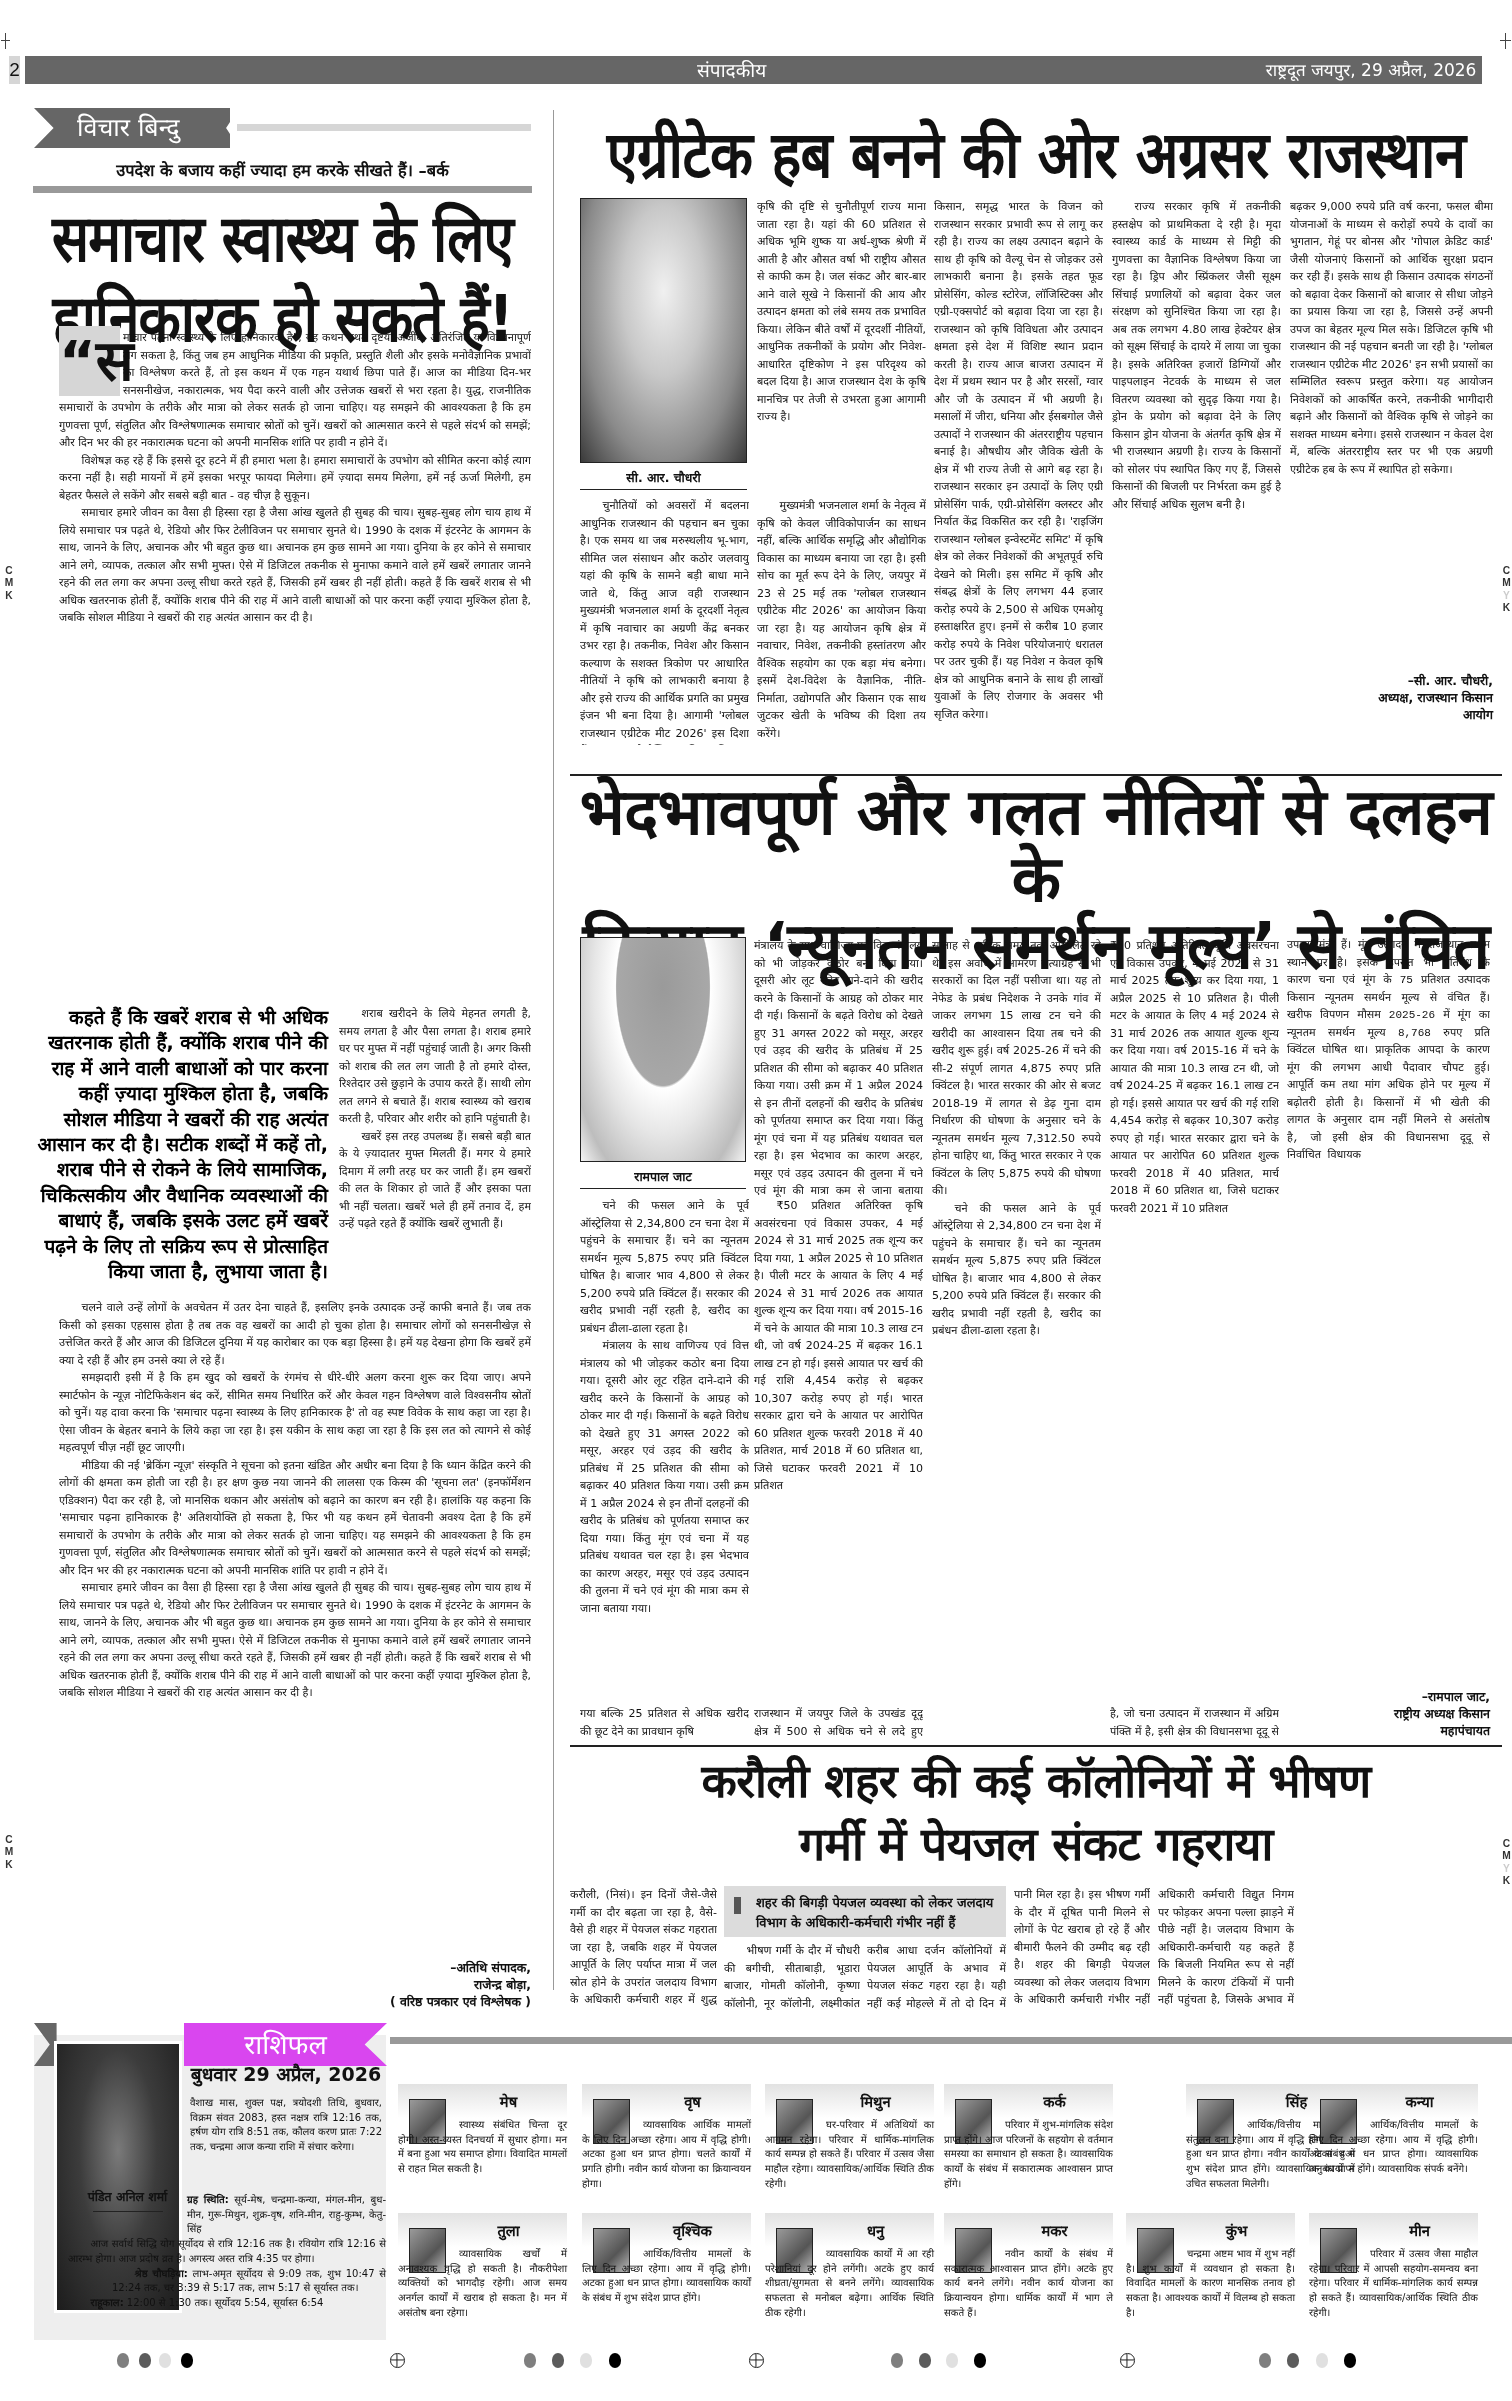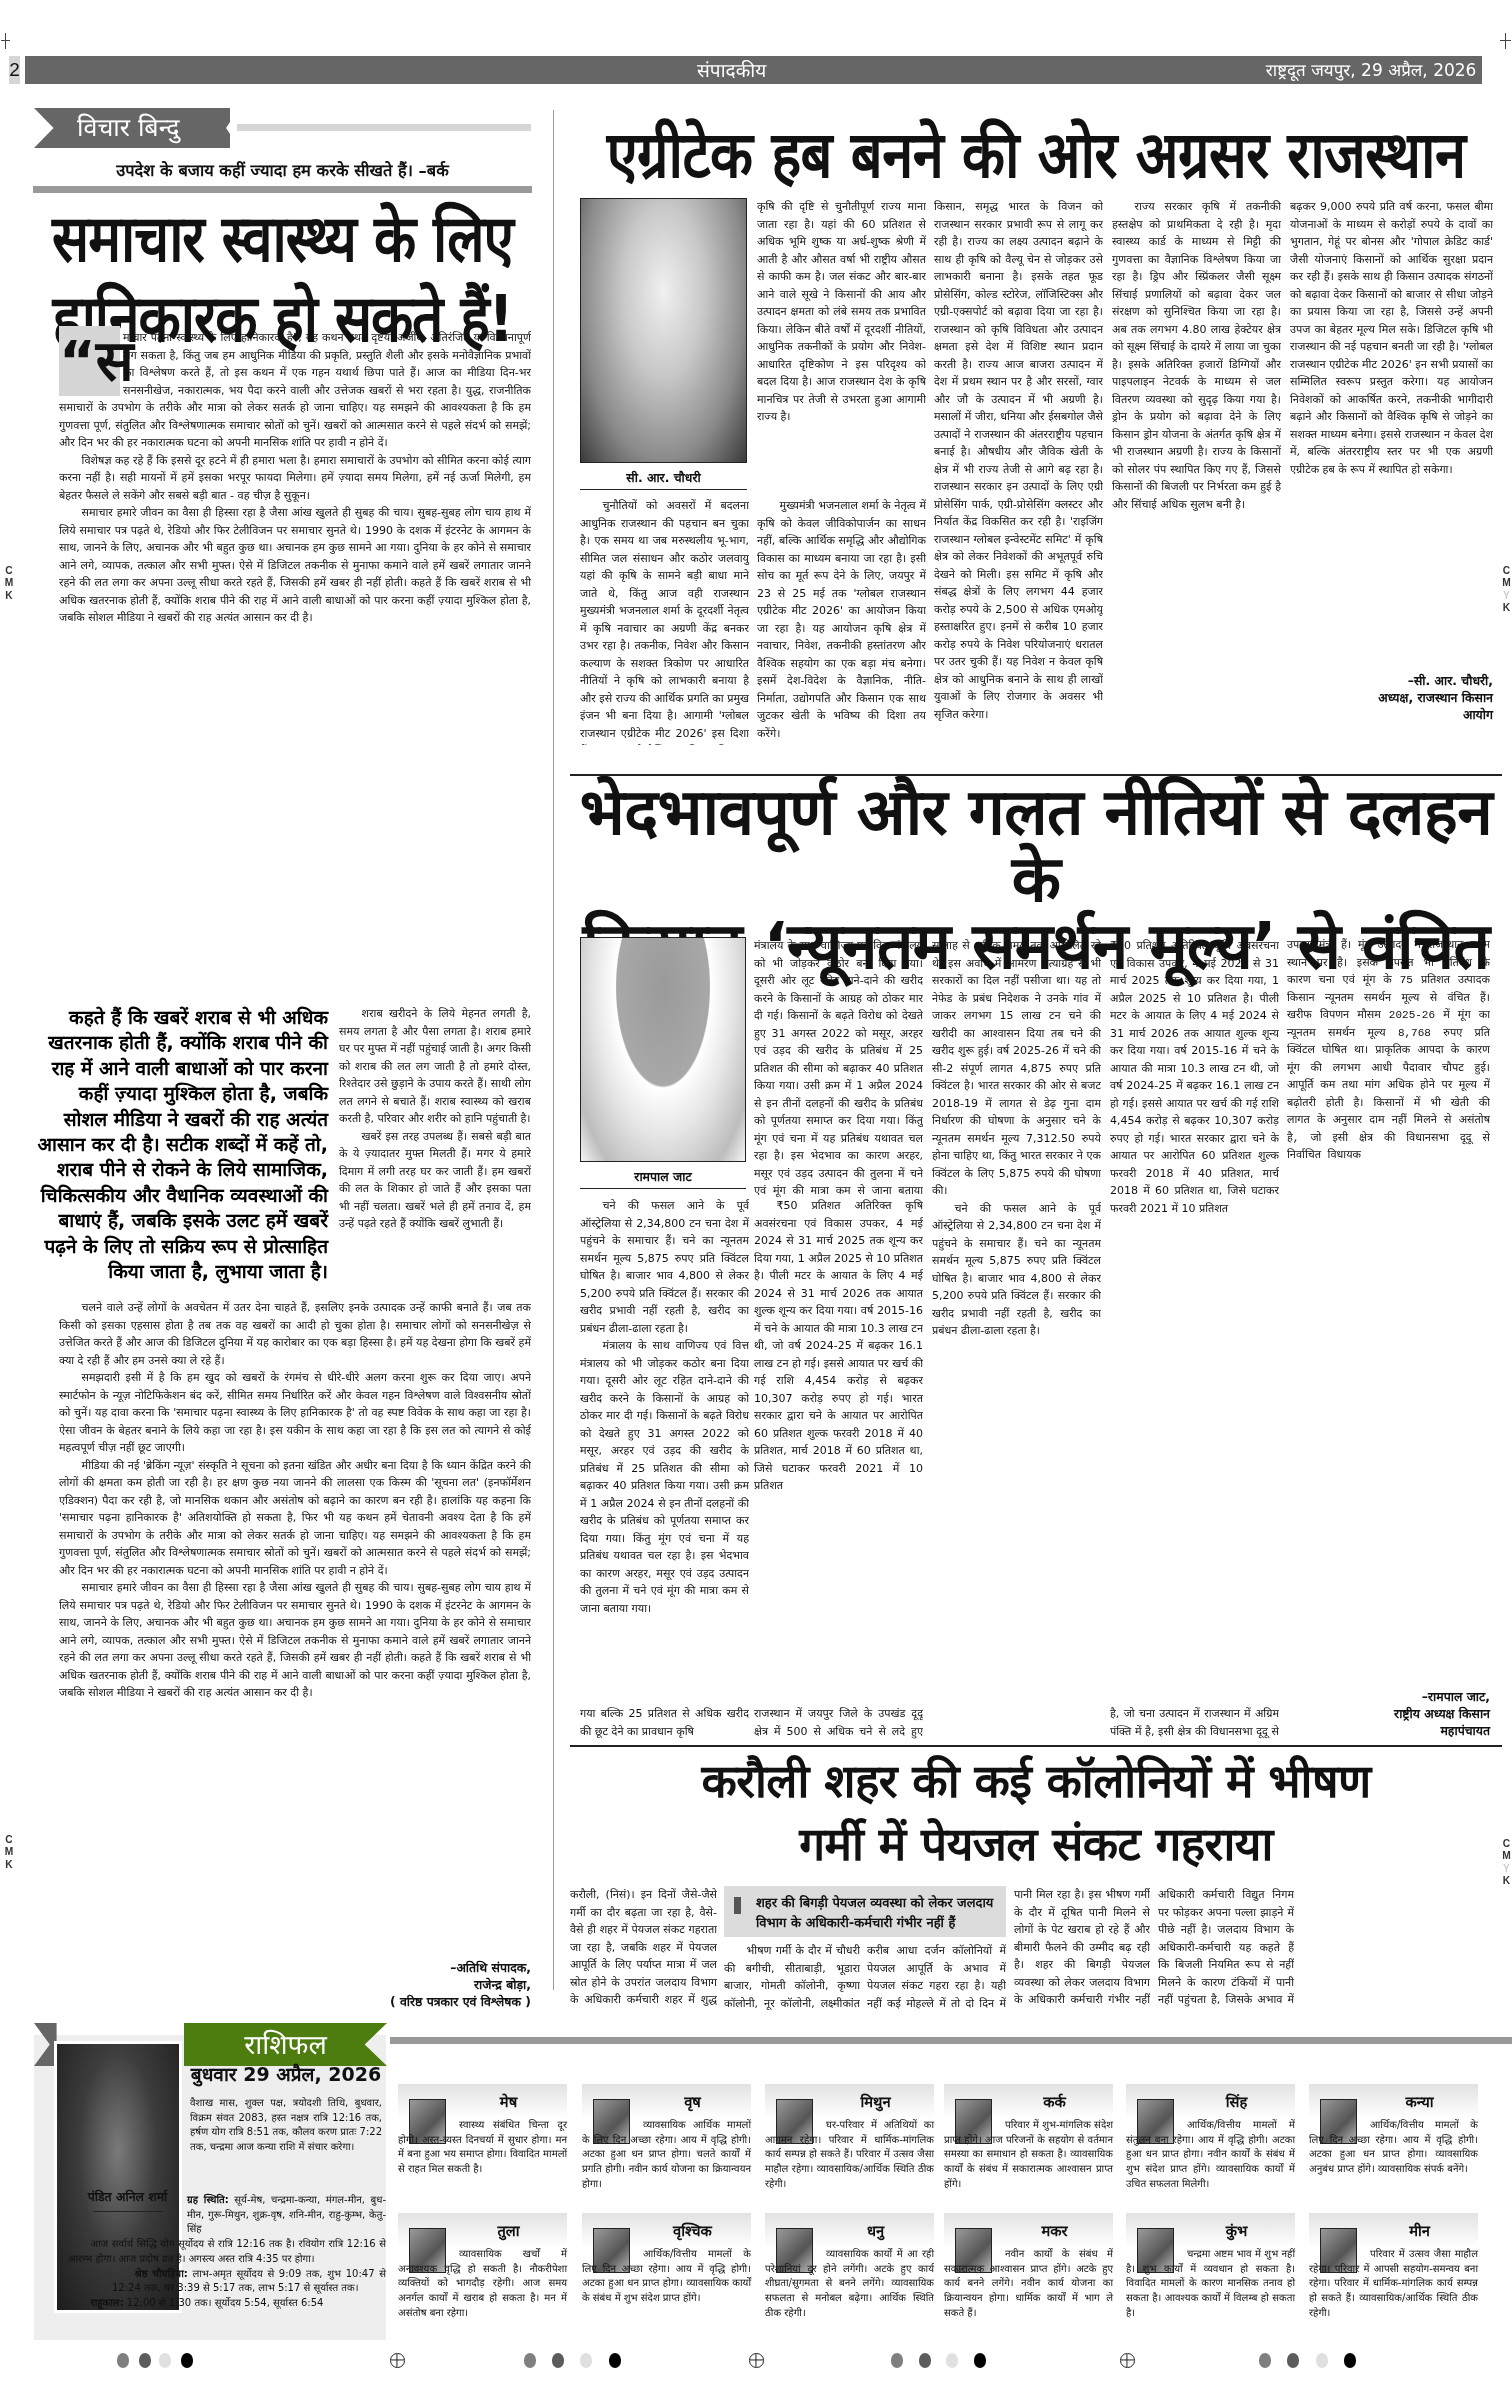--- a/index.html
+++ b/index.html
@@ -46,21 +46,21 @@
   .photo-caption { position: absolute; text-align: center; font-size: 12.4px; font-weight: bold; line-height: 17px; }
 
   .h-art2 { position: absolute; left: 570px; top: 779px; width: 932px; font-size: 64px; line-height: 67px; text-align: center; font-weight: bold; letter-spacing: -0.6px; }
 
   .h-art3 { position: absolute; left: 570px; top: 1750px; width: 932px; font-size: 46px; line-height: 63px; text-align: center; font-weight: bold; letter-spacing: -0.6px; }
   .deck { position: absolute; left: 724px; top: 1886px; width: 282px; height: 51px; background: #dcdcdc; font-size: 13px; line-height: 20.3px; font-weight: bold; padding: 6.8px 9px 0 32px; }
   .deck-bullet { position: absolute; left: 10.2px; top: 11.3px; width: 6.8px; height: 17px; background: #555; }
 
   
   .rf-box { position: absolute; left: 34px; top: 2035px; width: 352px; height: 305px; background: #eeeeee; }
-  .rf-tag { position: absolute; left: 184px; top: 2023px; width: 203px; height: 43px; background: #4d7c0f; color: #fff; font-size: 27px; line-height: 43px; text-align: center;
+  .rf-tag { position: absolute; left: 184px; top: 2023px; width: 203px; height: 43px; background: #d946ef; color: #fff; font-size: 27px; line-height: 43px; text-align: center;
             clip-path: polygon(0 0, 100% 0, 89% 50%, 100% 100%, 0 100%); }
   .rf-tagleft { position: absolute; left: 34px; top: 2023px; width: 22.6px; height: 43px; background: #666; clip-path: polygon(0 0, 100% 0, 100% 100%, 0 100%, 70% 50%); }
   .rf-line { position: absolute; left: 390px; top: 2037px; width: 1123px; height: 6.8px; background: #999; }
   .rf-photo { position: absolute; left: 54px; top: 2041px; width: 128px; height: 272px; background: radial-gradient(ellipse at 50% 40%, #7a7a7a 0%, #3c3c3c 45%, #1c1c1c 100%); border: 3.4px solid #fff; }
   .rf-name { position: absolute; left: 85px; top: 2188px; width: 85px; text-align: center; font-size: 12.4px; font-weight: bold; line-height: 17px; }
   .rf-date { position: absolute; left: 190px; top: 2061px; width: 192px; text-align: center; font-size: 19px; font-weight: bold; line-height: 26px; }
   .rf-panchang { position: absolute; left: 190px; top: 2096px; width: 192px; font-size: 10px; line-height: 14.7px; text-align: justify; }
   .rf-details { position: absolute; left: 68px; top: 2191px; width: 316px; font-size: 10px; line-height: 14.7px; text-align: justify; }
   .rf-details b { font-weight: bold; }
 
@@ -302,21 +302,21 @@
   <div class="zodiac-img"></div>
   <div class="zodiac-name">मिथुन</div>
   <div class="zodiac-text">घर-परिवार में अतिथियों का आगमन रहेगा। परिवार में धार्मिक-मांगलिक कार्य सम्पन्न हो सकते हैं। परिवार में उत्सव जैसा माहौल रहेगा। व्यावसायिक/आर्थिक स्थिति ठीक रहेगी।</div>
 </div>
 <div class="zodiac" style="left:944px;top:2084px;">
   <div class="zodiac-head"></div>
   <div class="zodiac-img"></div>
   <div class="zodiac-name">कर्क</div>
   <div class="zodiac-text">परिवार में शुभ-मांगलिक संदेश प्राप्त होंगे। आज परिजनों के सहयोग से वर्तमान समस्या का समाधान हो सकता है। व्यावसायिक कार्यों के संबंध में सकारात्मक आश्वासन प्राप्त होंगे।</div>
 </div>
-<div class="zodiac" style="left:1126px;top:2084px;">
+<div class="zodiac" style="left:1186px;top:2084px;">
   <div class="zodiac-head"></div>
   <div class="zodiac-img"></div>
   <div class="zodiac-name">सिंह</div>
   <div class="zodiac-text">आर्थिक/वित्तीय मामलों में संतुलन बना रहेगा। आय में वृद्धि होगी। अटका हुआ धन प्राप्त होगा। नवीन कार्यों के संबंध में शुभ संदेश प्राप्त होंगे। व्यावसायिक कार्यों में उचित सफलता मिलेगी।</div>
 </div>
 <div class="zodiac" style="left:1309px;top:2084px;">
   <div class="zodiac-head"></div>
   <div class="zodiac-img"></div>
   <div class="zodiac-name">कन्या</div>
   <div class="zodiac-text">आर्थिक/वित्तीय मामलों के लिए दिन अच्छा रहेगा। आय में वृद्धि होगी। अटका हुआ धन प्राप्त होगा। व्यावसायिक अनुबंध प्राप्त होंगे। व्यावसायिक संपर्क बनेंगे।</div>

